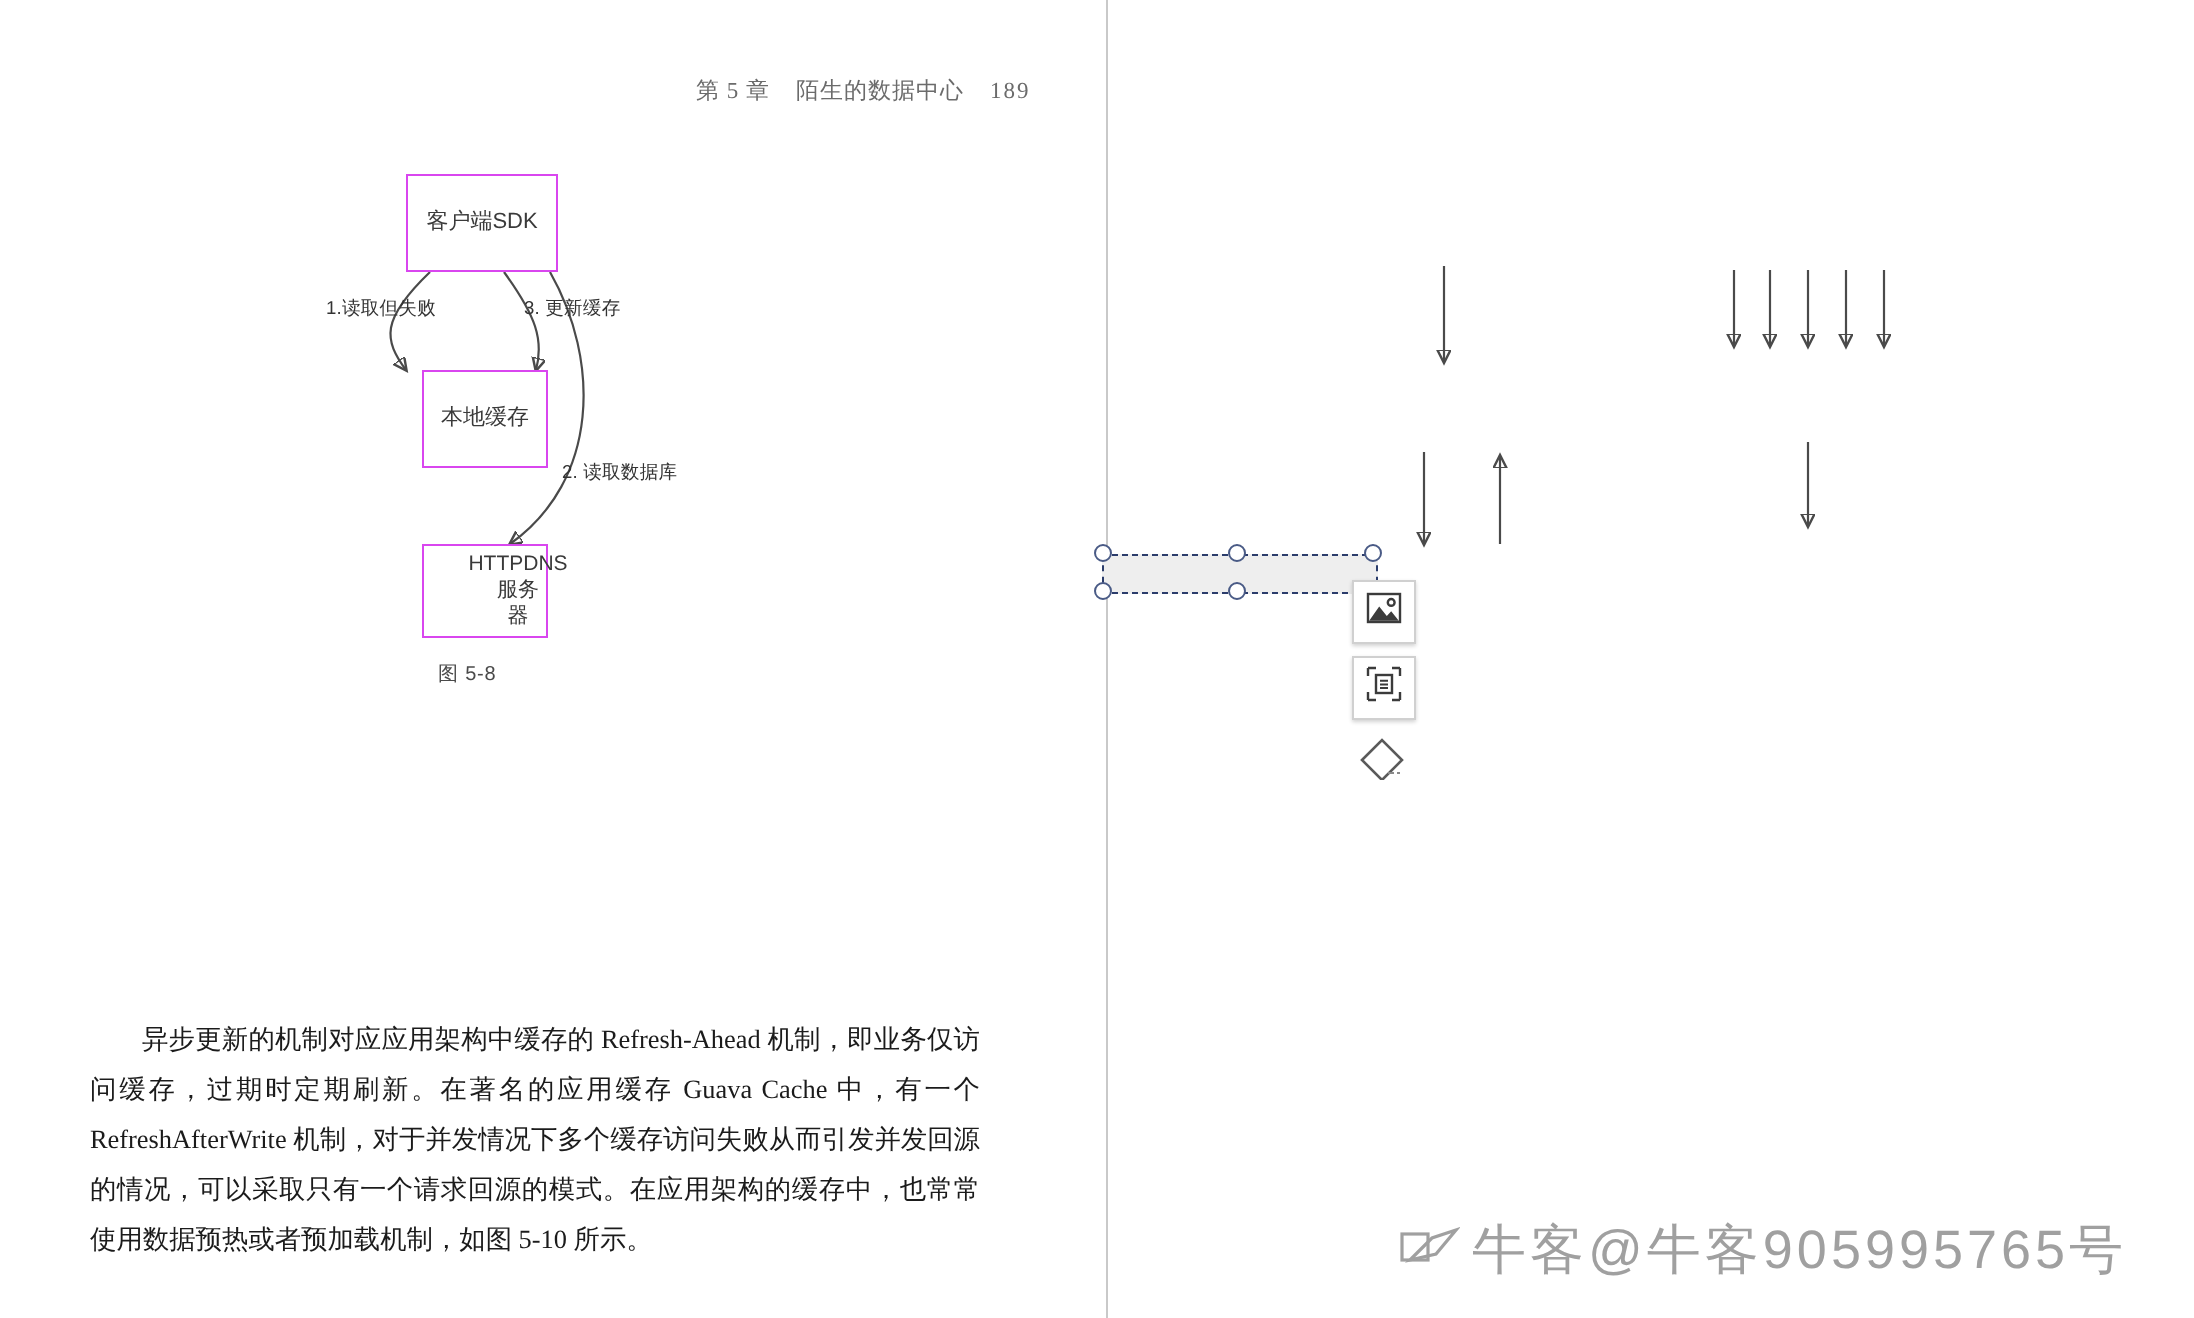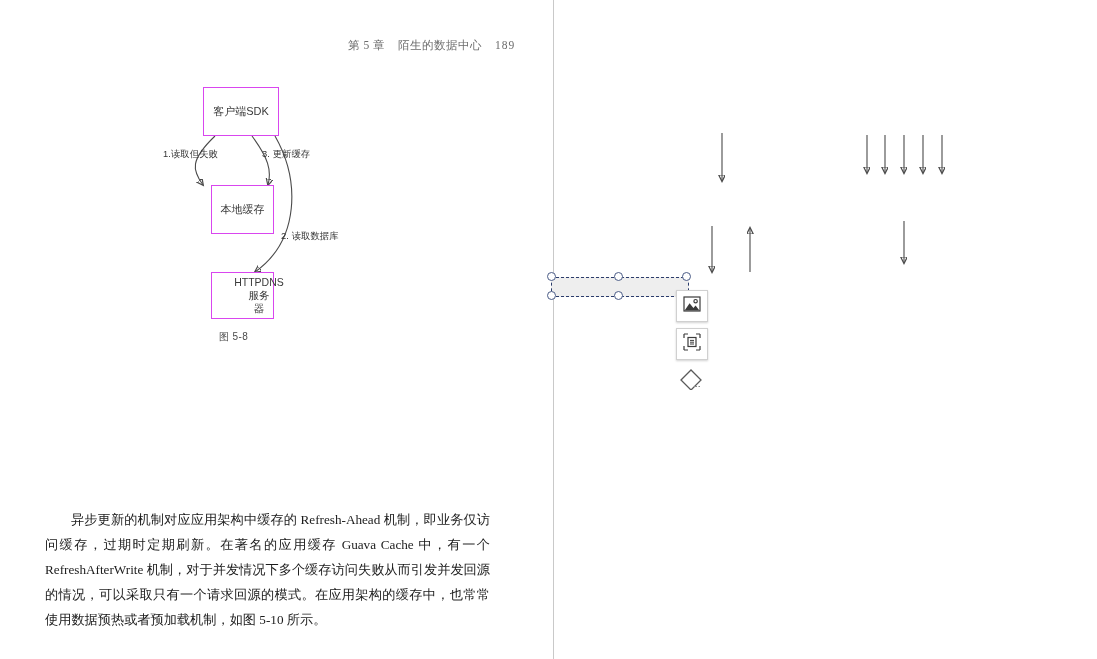--- a/index.html
+++ b/index.html
@@ -211,14 +211,23 @@
     <div class="ghost-btn" style="left:676px;top:366px;">
       <span>
         <svg width="24" height="22" viewBox="0 0 24 22">
           <path d="M2 12 L12 2 L22 12 L12 22 Z" fill="none" stroke="#5a5a5a" stroke-width="1.3"></path>
           <path d="M15 18.5 L18 18.5 M19.5 18.5 L21 18.5" stroke="#8a8a8a" stroke-width="1.1"></path>
         </svg>
       </span>
     </div>
   </div>
 
+  <div class="watermark">
+    <span class="wm-logo">
+      <svg width="30" height="24" viewBox="0 0 30 24">
+        <rect x="1" y="4" width="13" height="13" fill="none" stroke="#8c8c8c" stroke-width="1.6"></rect>
+        <path d="M5 17 L16 6 L28 2 L18 14 Z" fill="none" stroke="#8c8c8c" stroke-width="1.6"></path>
+      </svg>
+    </span>
+    <span>牛客@牛客905995765号</span>
+  </div>
 
 </div>
 
 </body></html>

